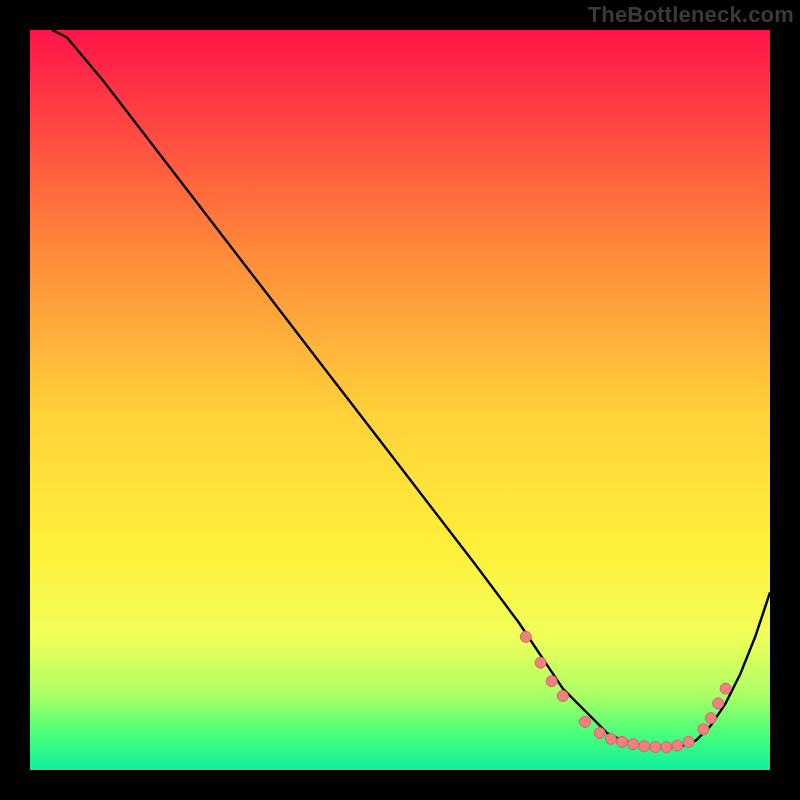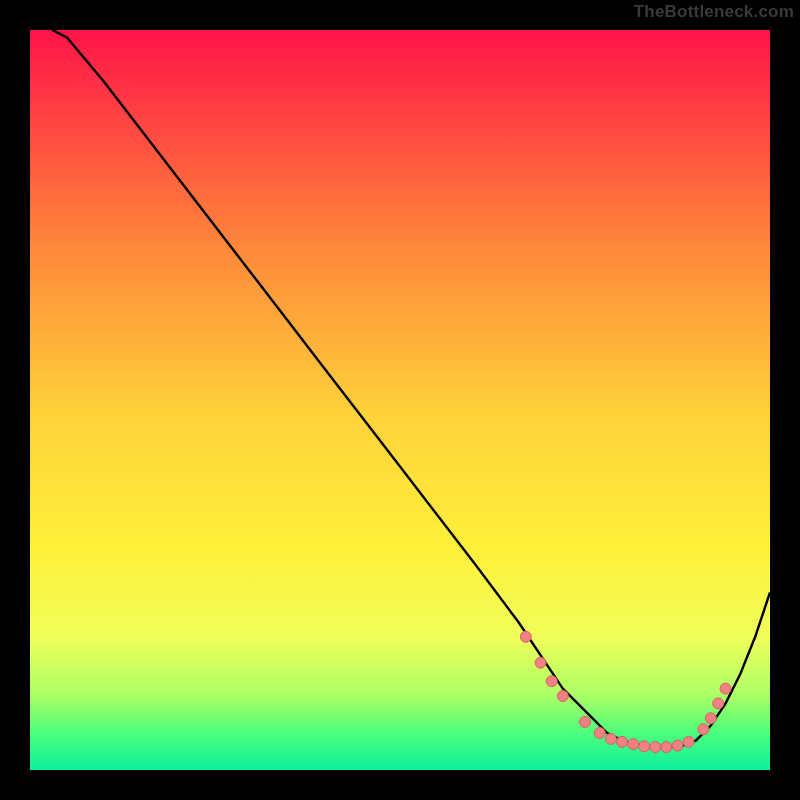--- a/index.html
+++ b/index.html
@@ -34,21 +34,21 @@
     position: absolute;
     left: 0; top: 0;
     width: 100%;
     height: 100%;
   }
   .watermark {
     position: absolute;
     right: 6px;
     top: 2px;
     color: #3a3a3a;
-    font-size: 17px;
+    font-size: 22px;
     font-weight: 600;
     letter-spacing: 0.2px;
     user-select: none;
   }
 </style>
 </head>
 <body>
 
 <div class="stage">
   <div class="watermark">TheBottleneck.com</div>

